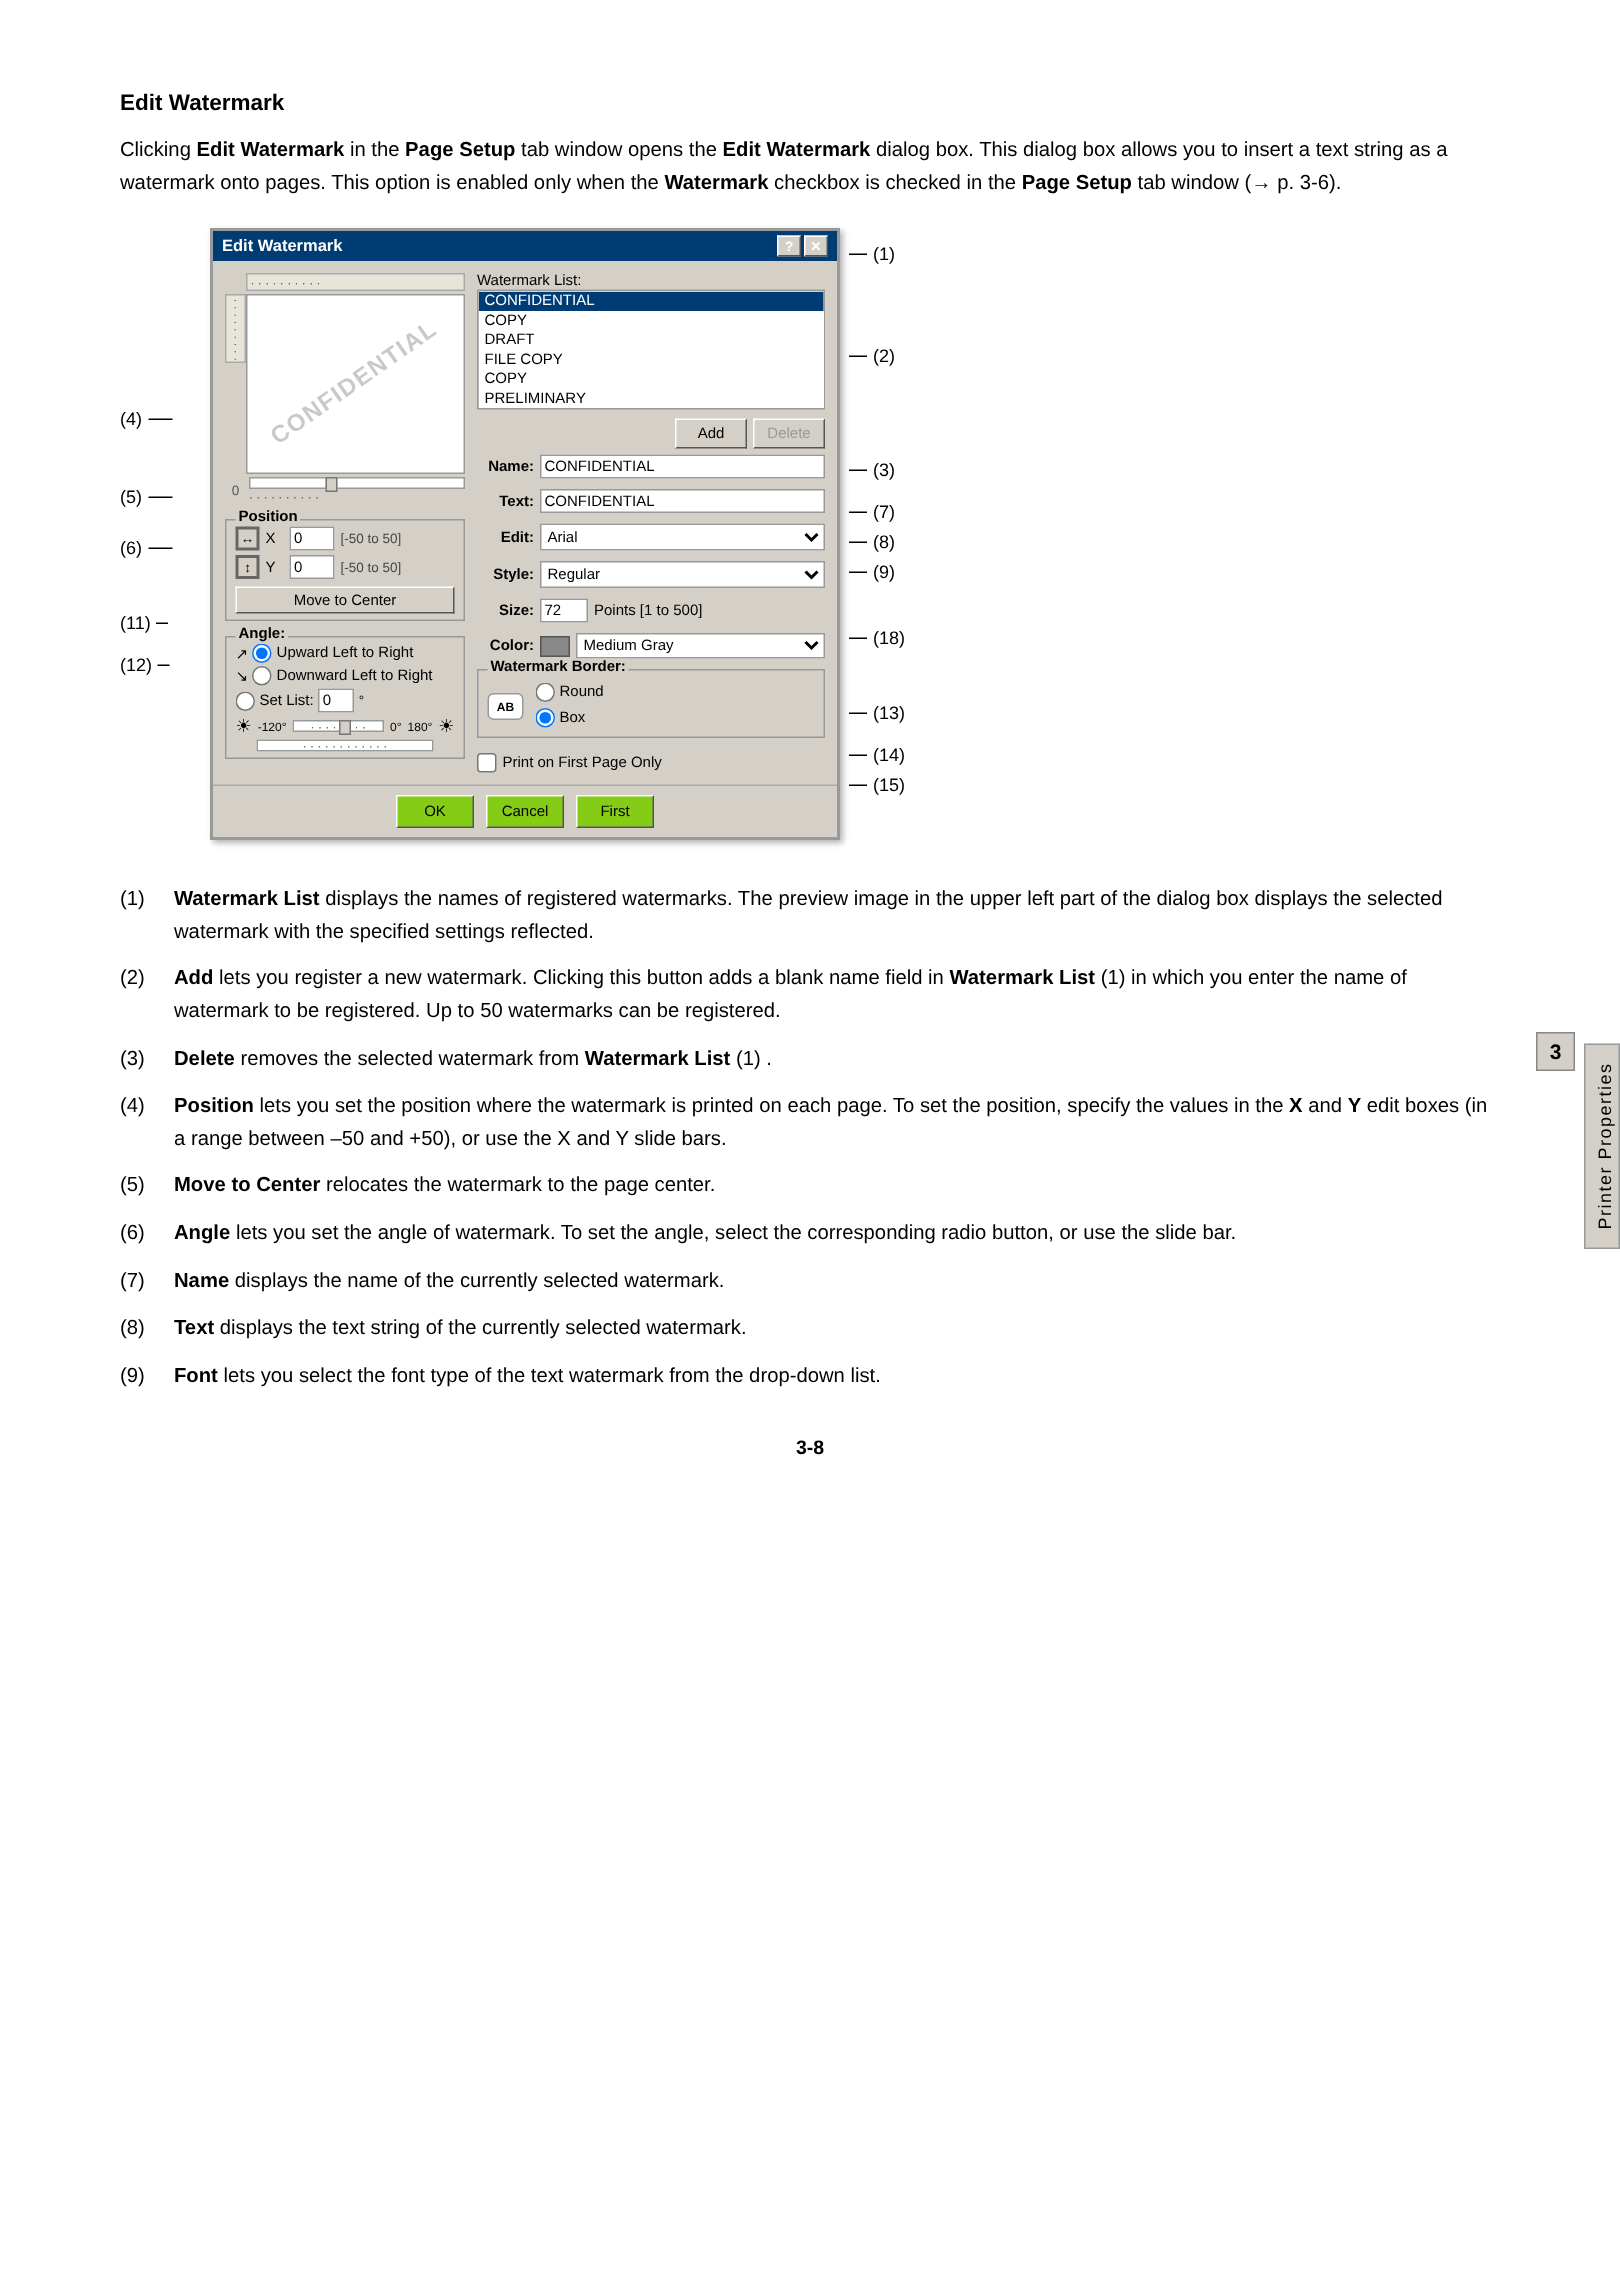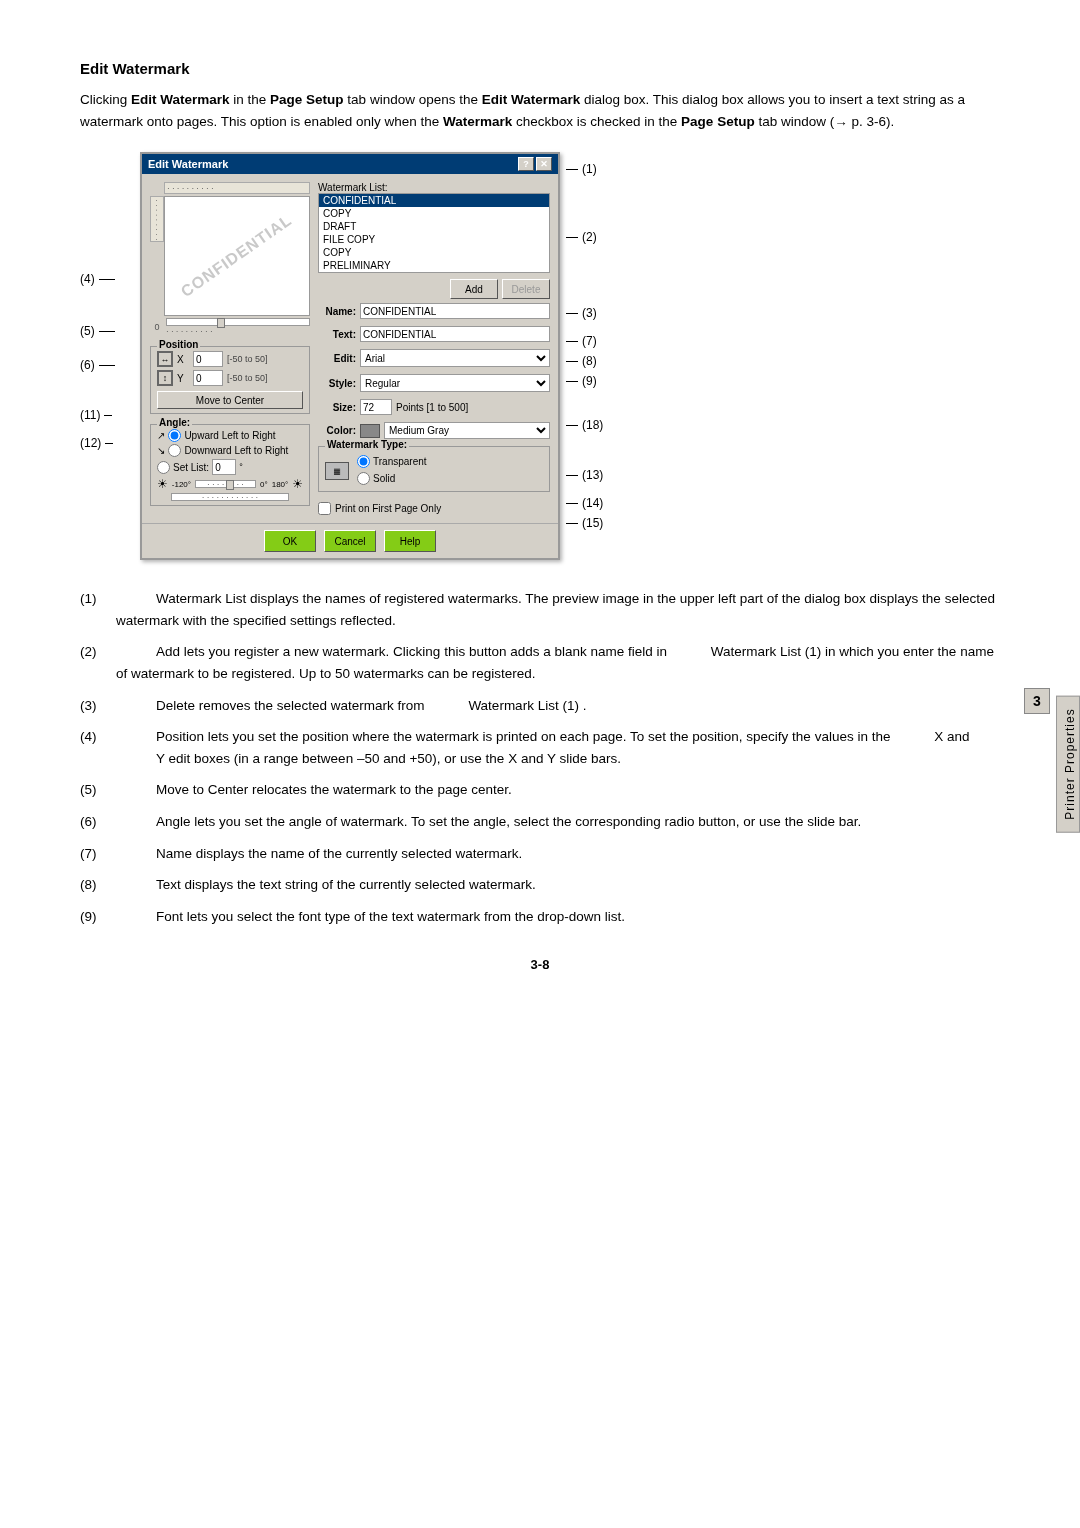--- a/index.html
+++ b/index.html
@@ -423,21 +423,21 @@
     }
 
     .numbered-item .num {
       min-width: 28px;
     }
 
     .numbered-item .item-text {
       flex: 1;
     }
 
-    .numbered-item b { font-weight: normal; margin-left: 40px; }
+    .numbered-item b { font-weight: bold; }
 
     
     .sidebar-tab {
       position: fixed;
       right: 0;
       top: 50%;
       transform: translateY(-50%);
       background: #d4d0c8;
       border: 1px solid #999;
       writing-mode: vertical-rl;
@@ -673,51 +673,51 @@
         </div>
 
         <div class="color-row">
           <span class="field-label-r">Color:</span>
           <div class="color-swatch"></div>
           <select style="flex:1; height:17px; border:1px solid #999; background:#fff; font-size:10px;">
             <option>Medium Gray</option>
           </select>
         </div>
 
-
-        <div class="type-section">
-          <div class="type-section-label">Watermark Type:</div>
+        <div class="border-section">
+          <div class="border-section-label">Watermark Border:</div>
           <div style="display:flex; align-items:center; gap:8px; padding-top:4px;">
             <div style="display:flex; flex-direction:column; align-items:center; gap:2px;">
-              <div class="type-icon" style="font-size:8px; background:#bbb; width:24px; height:18px; display:flex; align-items:center; justify-content:center;">▦</div>
+              <div class="border-preview" style="border-radius:4px;">AB</div>
             </div>
             <div style="display:flex; flex-direction:column; gap:2px;">
               <div class="radio-row">
-                <input type="radio" name="wtype" checked="" style="">
-                <span>Transparent</span>
+                <input type="radio" name="border" style="">
+                <span>Round</span>
               </div>
               <div class="radio-row">
-                <input type="radio" name="wtype" style="">
-                <span>Solid</span>
+                <input type="radio" name="border" checked="" style="">
+                <span>Box</span>
               </div>
             </div>
           </div>
         </div>
+
 
         <div class="checkbox-row">
           <input type="checkbox" style="">
           <span>Print on First Page Only</span>
         </div>
       </div>
     </div>
 
     <div class="dialog-bottom-btns">
       <button class="bottom-btn">OK</button>
       <button class="bottom-btn">Cancel</button>
-      <button class="bottom-btn">Help</button>
+      <button class="bottom-btn">First</button>
     </div>
   </div>
 
   <div style="display:flex; flex-direction:column; min-width:50px; font-size:12px; padding-left:6px; padding-top:10px; gap:0;">
     <div style="display:flex; align-items:center; margin-bottom:4px;">
       <div style="height:1px; background:#000; width:12px; margin-right:4px;"></div>
       <span>(1)</span>
     </div>
     <div style="display:flex; align-items:center; margin-bottom:62px; margin-top:50px;">
       <div style="height:1px; background:#000; width:12px; margin-right:4px;"></div>

